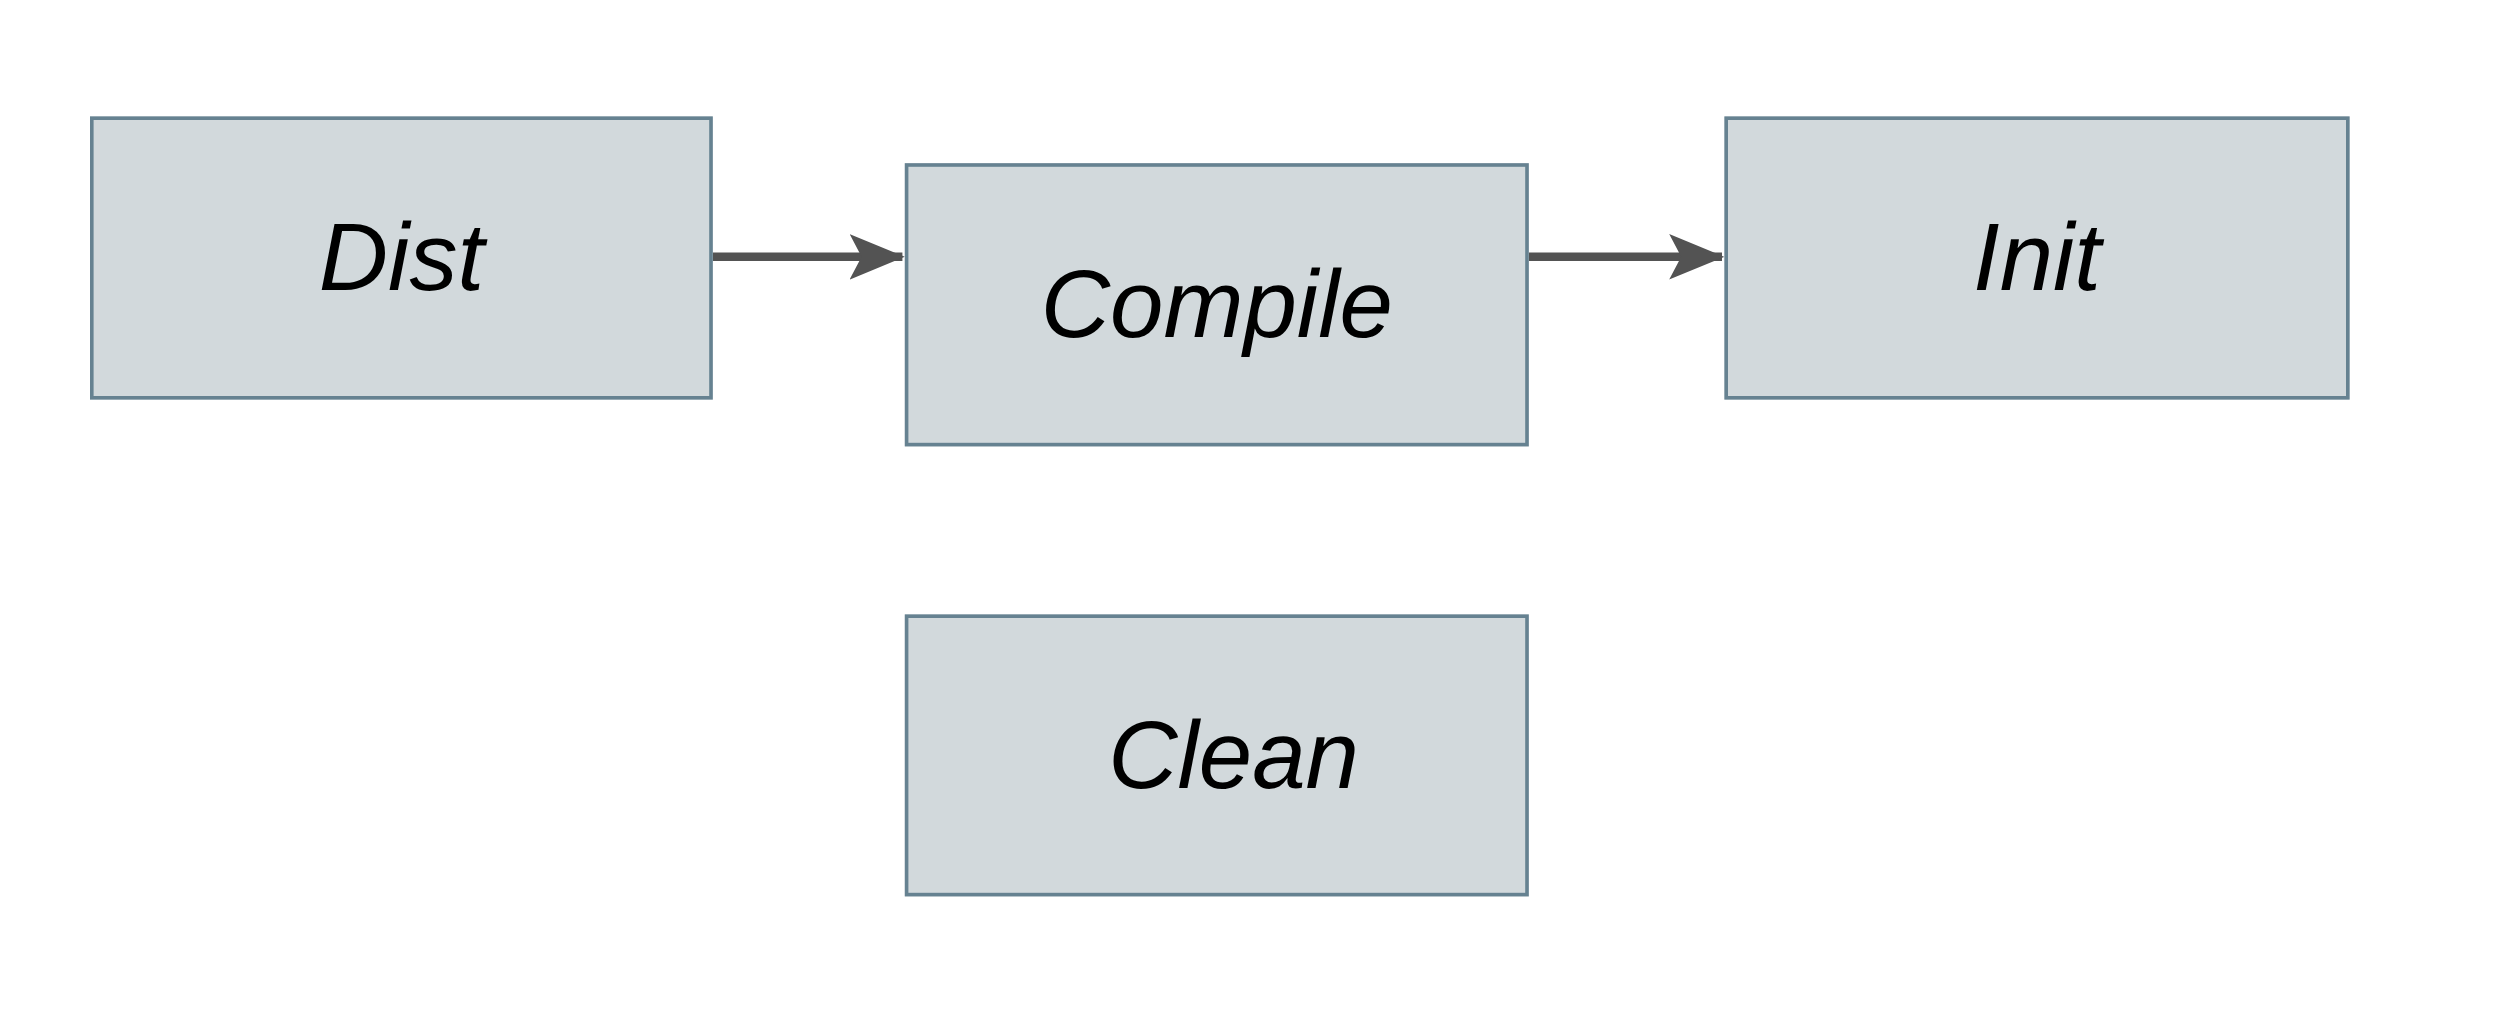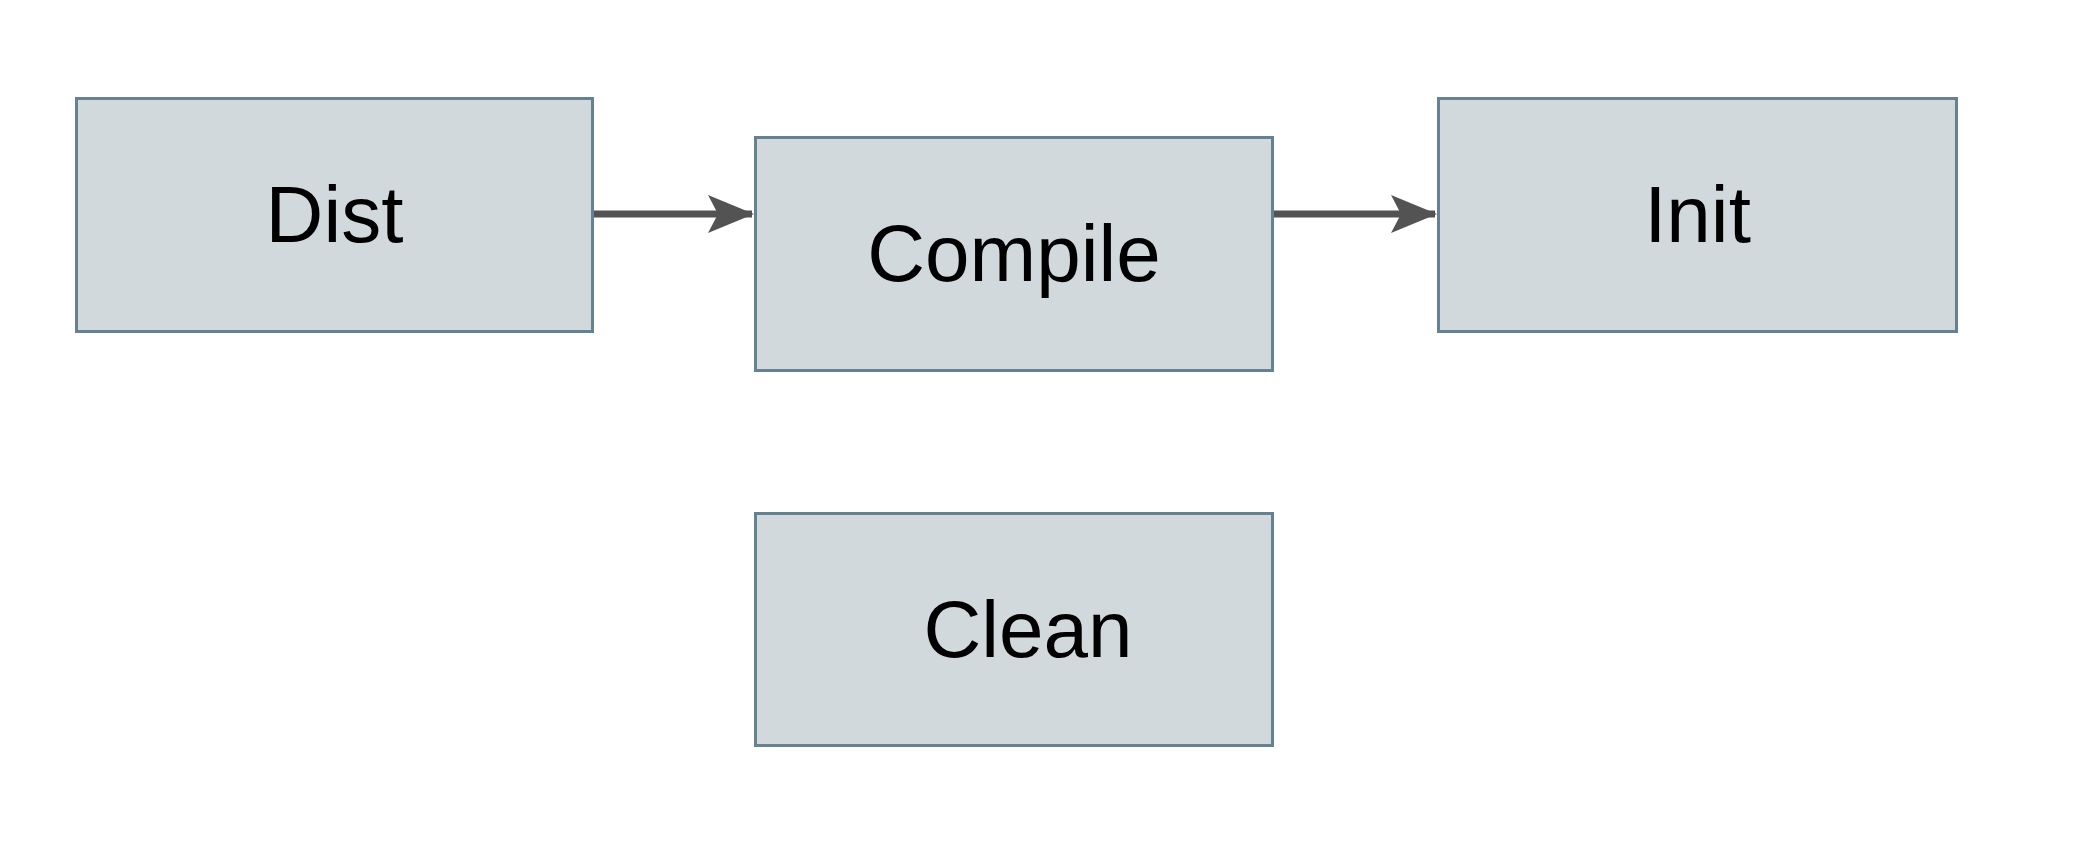--- a/index.html
+++ b/index.html
@@ -10,20 +10,21 @@
     --text:#000000;
   }
   html,body{margin:0;padding:0;background:var(--bg);}
   .canvas{
     position:relative;
     width:2078px;
     height:848px;
     background:var(--bg);
     font-family:"Liberation Sans", sans-serif;
     overflow:hidden;
+    font-style:italic;
   }
   .node{
     position:absolute;
     box-sizing:border-box;
     background:var(--node-fill);
     border:3px solid var(--node-border);
     display:flex;
     align-items:center;
     justify-content:center;
   }

